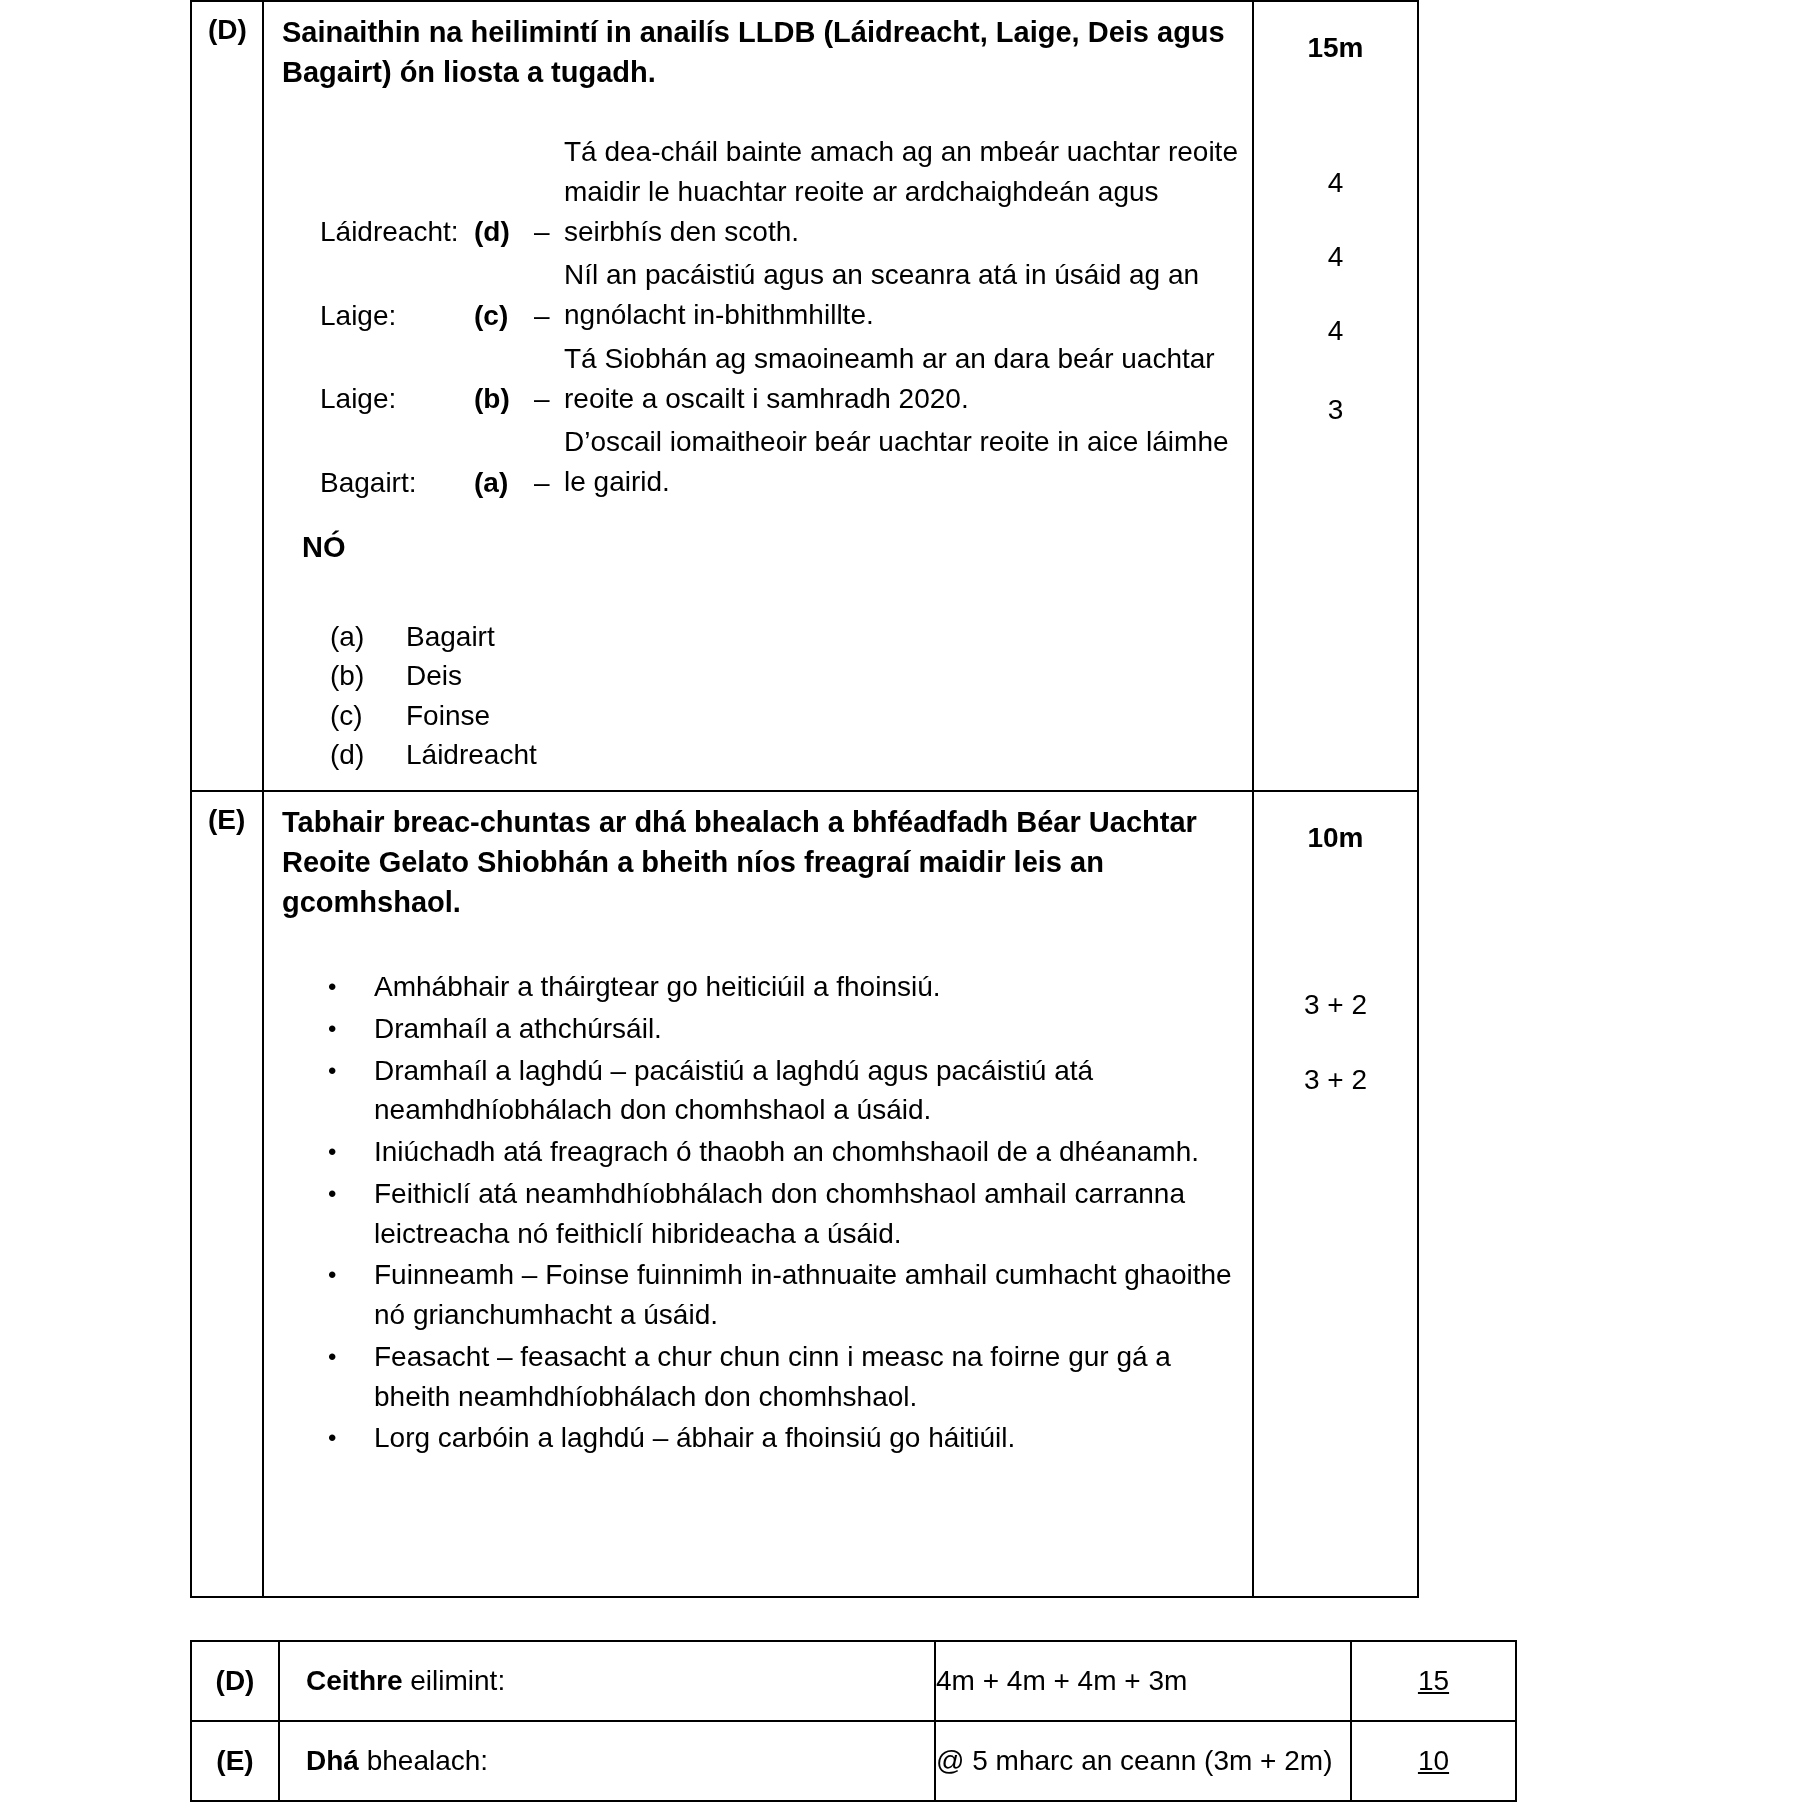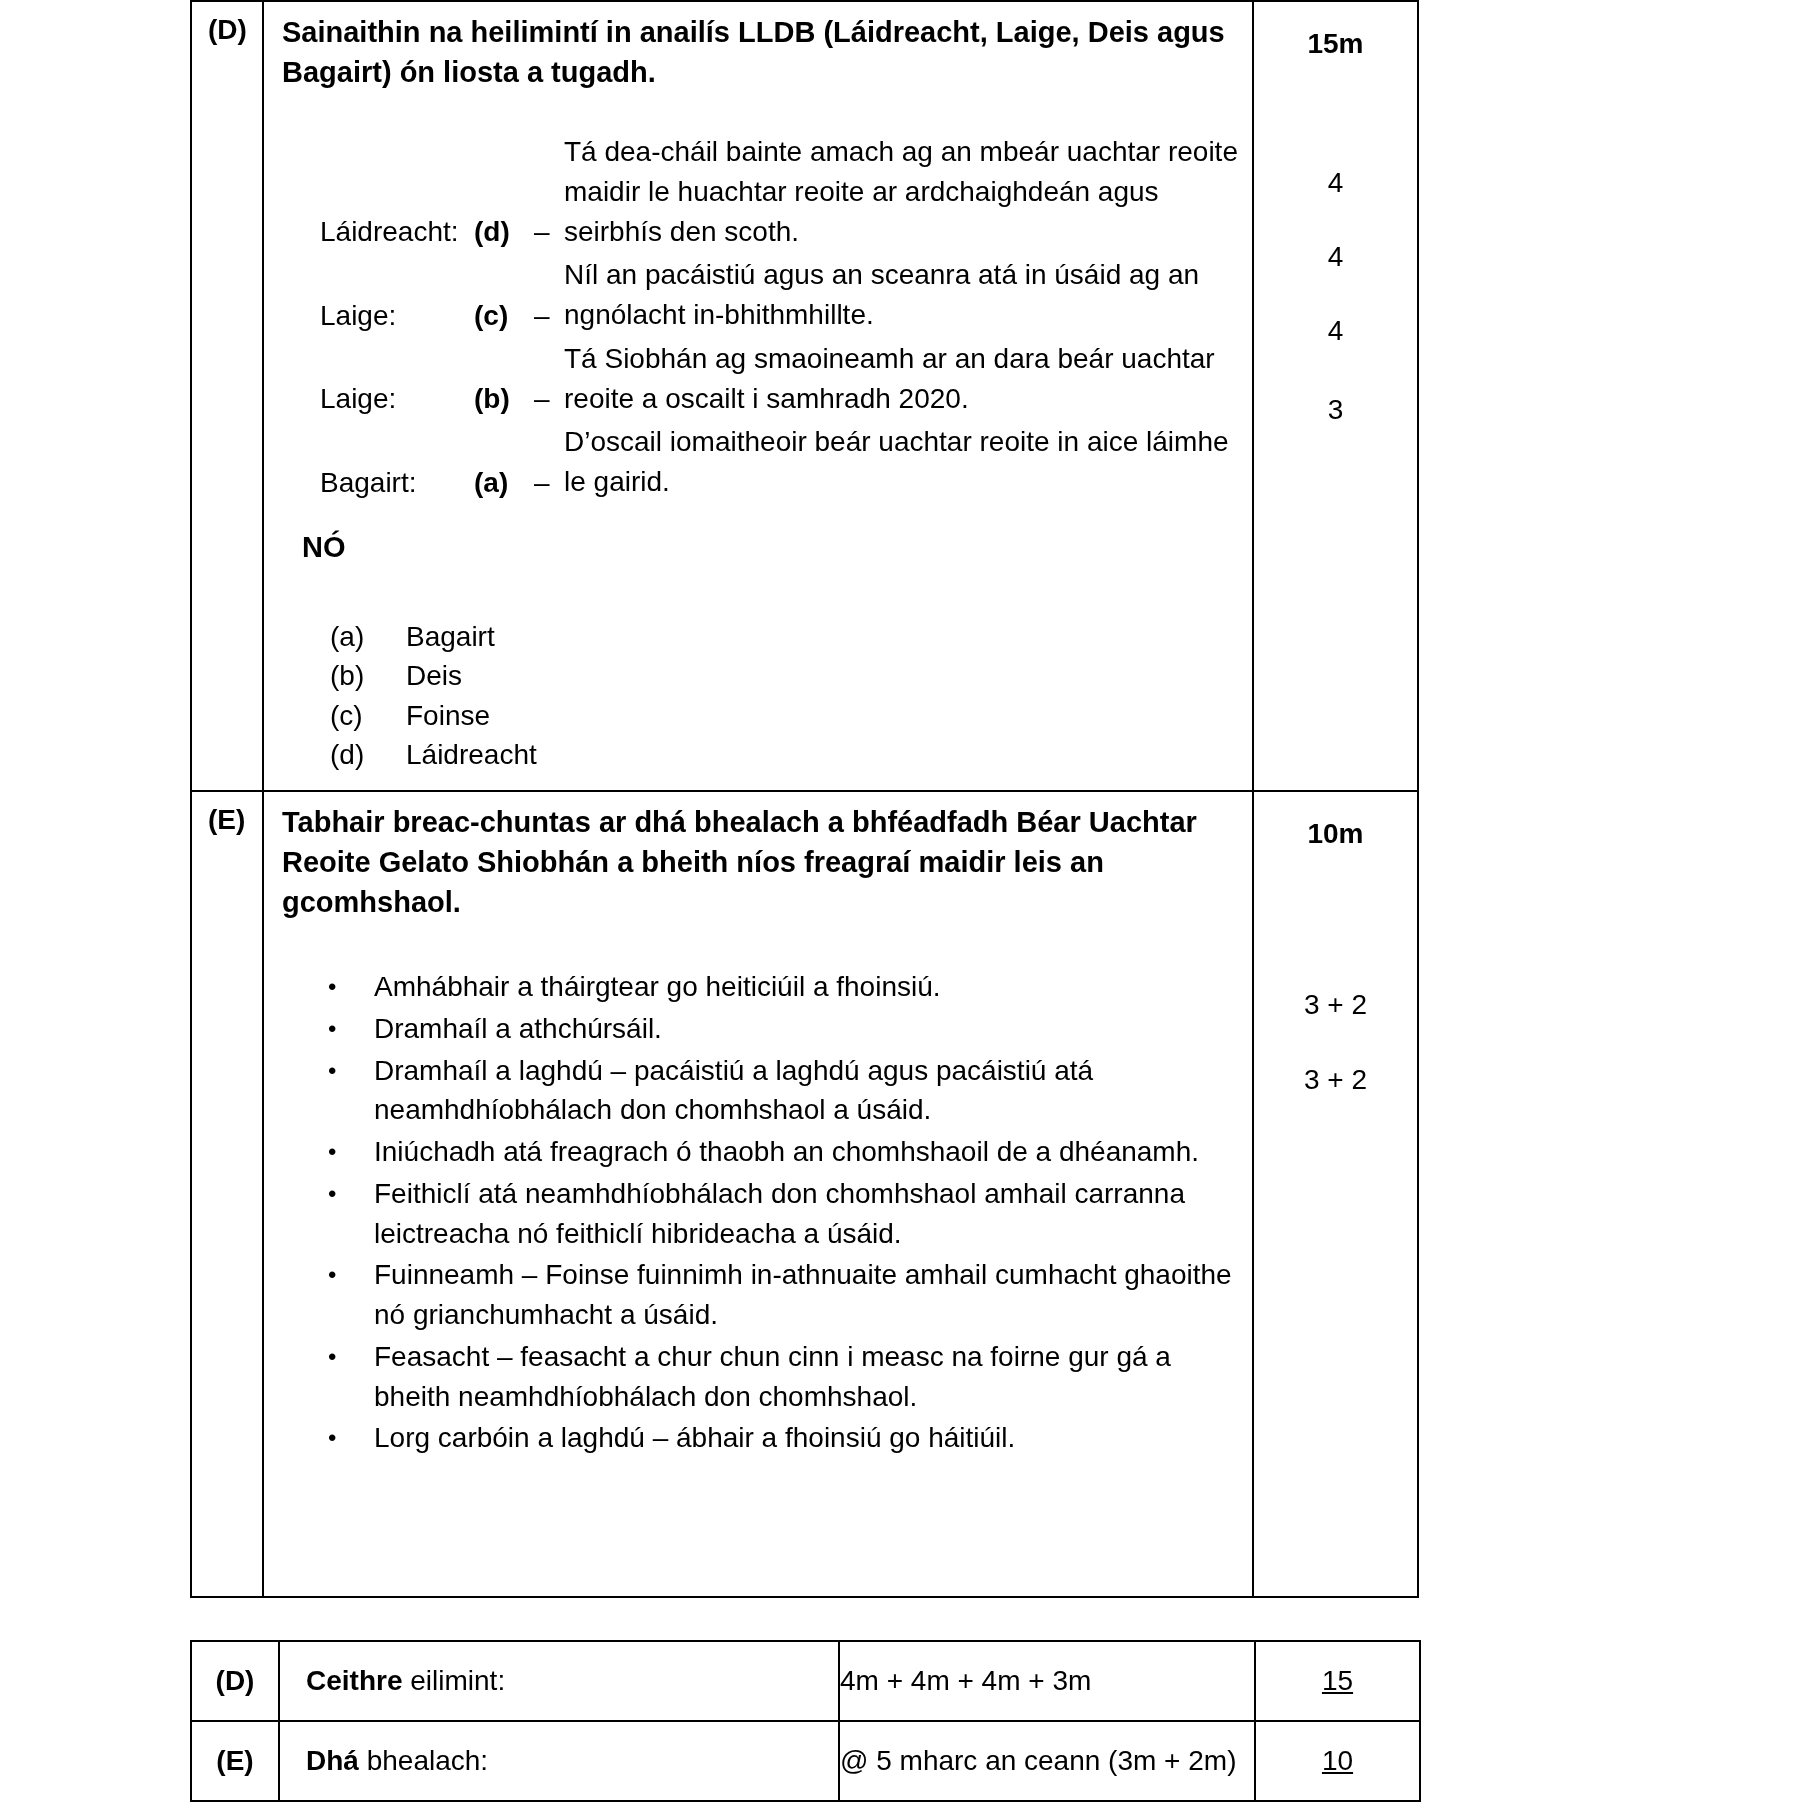--- a/index.html
+++ b/index.html
@@ -57,21 +57,22 @@
   }
 
   .marks-cell {
     position: relative;
     padding: 0 !important;
   }
   .marks-head {
     font-weight: bold;
     font-size: 28px;
     text-align: center;
-    padding-top: 26px;
+    padding-top: 6px;
+    margin-top: 24px;
   }
   .mark-abs {
     position: absolute;
     left: 0;
     right: 0;
     text-align: center;
     font-size: 28px;
   }
 
   .qtitle {
@@ -173,21 +174,21 @@
     height: 78px;
     vertical-align: middle;
     padding: 0;
   }
   .sum-label {
     width: 88px;
     text-align: center;
     font-weight: bold;
   }
   .sum-desc {
-    width: 560px;
+    width: 656px;
     padding-left: 26px !important;
   }
   .sum-desc b { font-weight: bold; }
   .sum-calc {
     width: 416px;
     text-align: left;
     margin-top: 24px;
   }
   .sum-marks {
     width: 165px;

